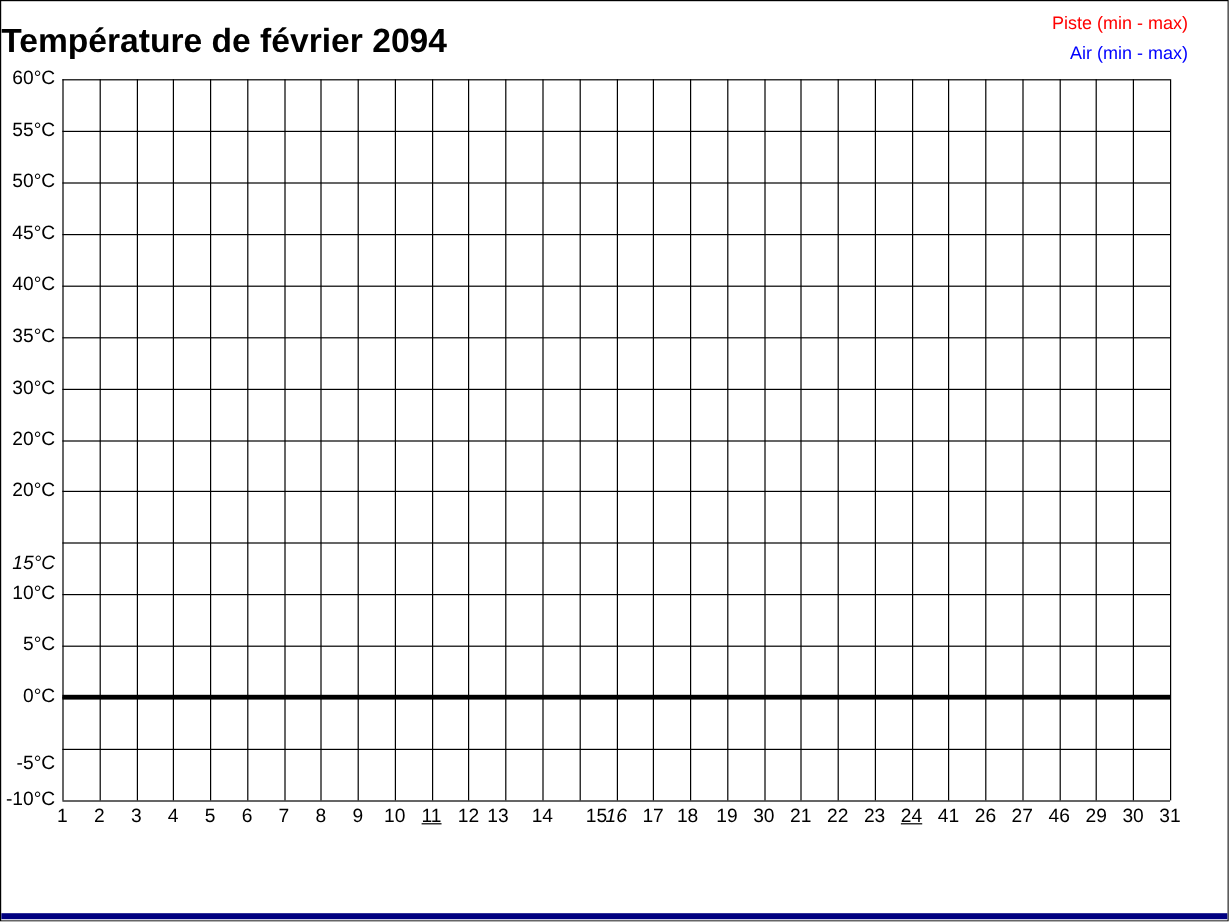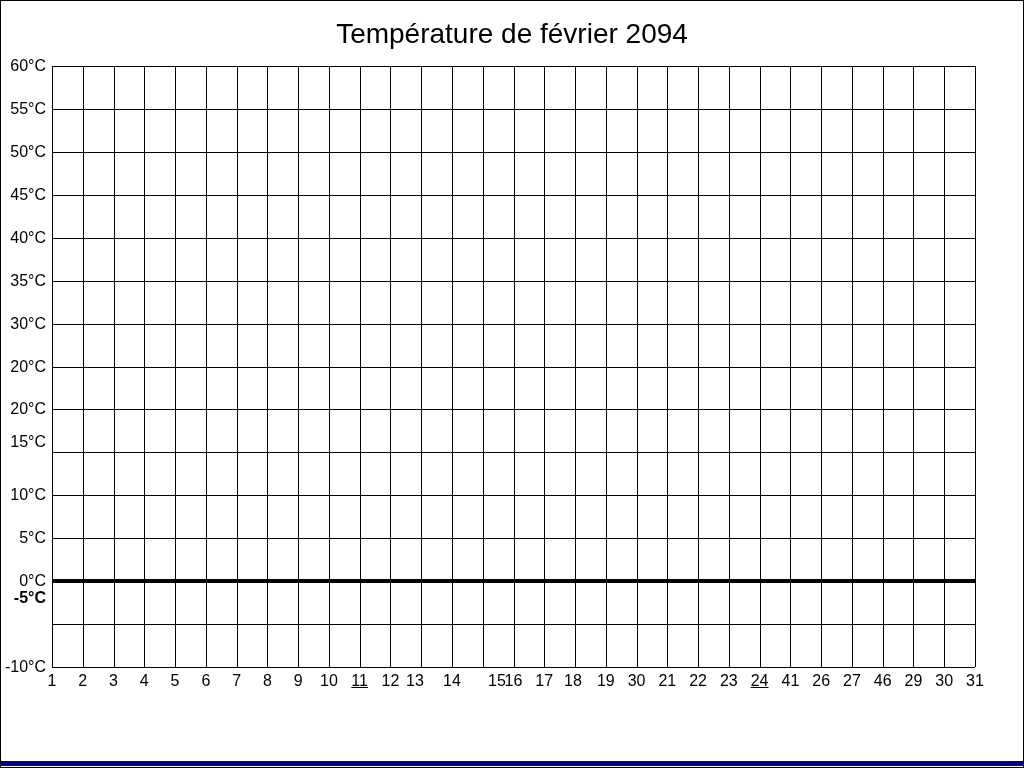--- a/index.html
+++ b/index.html
@@ -8,22 +8,22 @@
     width:1024px;height:768px;
     box-sizing:border-box;
     background:#ffffff;
     border:1px solid #000;
     overflow:hidden;
     font-family:"Liberation Sans","DejaVu Sans",sans-serif;
     color:#000;
   }
   .title{
     position:absolute;top:16px;left:0;width:100%;
-    text-align:center;font-size:28px;line-height:34px;
-    color:#000;white-space:nowrap;
+    text-align:left;font-size:28px;line-height:34px;
+    color:#000;white-space:nowrap;font-weight:bold;
   }
   .legend{
     position:absolute;top:6px;right:33px;
     text-align:right;font-size:15px;line-height:25px;
     white-space:nowrap;
   }
   .plot{
     position:absolute;left:51px;top:65px;width:923px;height:601px;
   }
   .vline{position:absolute;top:0;width:1px;height:100%;background:#000;}
@@ -35,36 +35,40 @@
   .xlab{position:absolute;width:40px;text-align:center;font-size:16px;line-height:18px;}
   .bottom-bar{position:absolute;left:0;bottom:1px;width:100%;height:5px;}
 </style>
 </head>
 <body>
 
 <div class="frame" style="border-color: rgb(0, 0, 0);">
 
   <div class="title">Température de février 2094</div>
 
+  <div class="legend">
+    <div class="legend-item" style="color: rgb(255, 0, 0);">Piste (min - max)</div>
+    <div class="legend-item" style="color: rgb(0, 0, 255);">Air (min - max)</div>
+  </div>
 
   <div class="ylabels">
       <div class="ylab" style="top: -9px;">60°C</div>
       <div class="ylab" style="top: 33.9286px;">55°C</div>
       <div class="ylab" style="top: 76.8571px;">50°C</div>
       <div class="ylab" style="top: 119.786px;">45°C</div>
       <div class="ylab" style="top: 162.714px;">40°C</div>
       <div class="ylab" style="top: 205.643px;">35°C</div>
       <div class="ylab" style="top: 248.571px;">30°C</div>
       <div class="ylab" style="top: 291.5px;">20°C</div>
       <div class="ylab" style="top: 334.429px;">20°C</div>
-      <div class="ylab" style="top: 367px;">15°C</div>
+      <div class="ylab" style="top: 395px; font-style: italic;">15°C</div>
       <div class="ylab" style="top: 420.286px;">10°C</div>
       <div class="ylab" style="top: 463.214px;">5°C</div>
       <div class="ylab" style="top: 506.143px;">0°C</div>
-      <div class="ylab" style="top: 523px; font-weight: bold;">-5°C</div>
+      <div class="ylab" style="top: 562px;">-5°C</div>
       <div class="ylab" style="top: 592px;">-10°C</div>
     </div>
 
   <div class="plot">
       <div class="vline" style="left: 0%; background: rgb(0, 0, 0);"></div>
       <div class="vline" style="left: 3.33333%; background: rgb(0, 0, 0);"></div>
       <div class="vline" style="left: 6.66667%; background: rgb(0, 0, 0);"></div>
       <div class="vline" style="left: 10%; background: rgb(0, 0, 0);"></div>
       <div class="vline" style="left: 13.3333%; background: rgb(0, 0, 0);"></div>
       <div class="vline" style="left: 16.6667%; background: rgb(0, 0, 0);"></div>
@@ -120,21 +124,21 @@
       <div class="xlab" style="left: 133.833px;">6</div>
       <div class="xlab" style="left: 164.6px;">7</div>
       <div class="xlab" style="left: 195.367px;">8</div>
       <div class="xlab" style="left: 226.133px;">9</div>
       <div class="xlab" style="left: 256.9px;">10</div>
       <div class="xlab" style="left: 287.667px; text-decoration: underline;">11</div>
       <div class="xlab" style="left: 318.433px;">12</div>
       <div class="xlab" style="left: 343px;">13</div>
       <div class="xlab" style="left: 379.967px;">14</div>
       <div class="xlab" style="left: 425px;">15</div>
-      <div class="xlab" style="left: 441.5px;">16</div>
+      <div class="xlab" style="left: 441.5px; font-style: italic;">16</div>
       <div class="xlab" style="left: 472.267px;">17</div>
       <div class="xlab" style="left: 501px;">18</div>
       <div class="xlab" style="left: 533.8px;">19</div>
       <div class="xlab" style="left: 564.567px;">30</div>
       <div class="xlab" style="left: 595.333px;">21</div>
       <div class="xlab" style="left: 626.1px;">22</div>
       <div class="xlab" style="left: 656.867px;">23</div>
       <div class="xlab" style="left: 687.633px; text-decoration: underline;">24</div>
       <div class="xlab" style="left: 718.4px;">41</div>
       <div class="xlab" style="left: 749.167px;">26</div>

